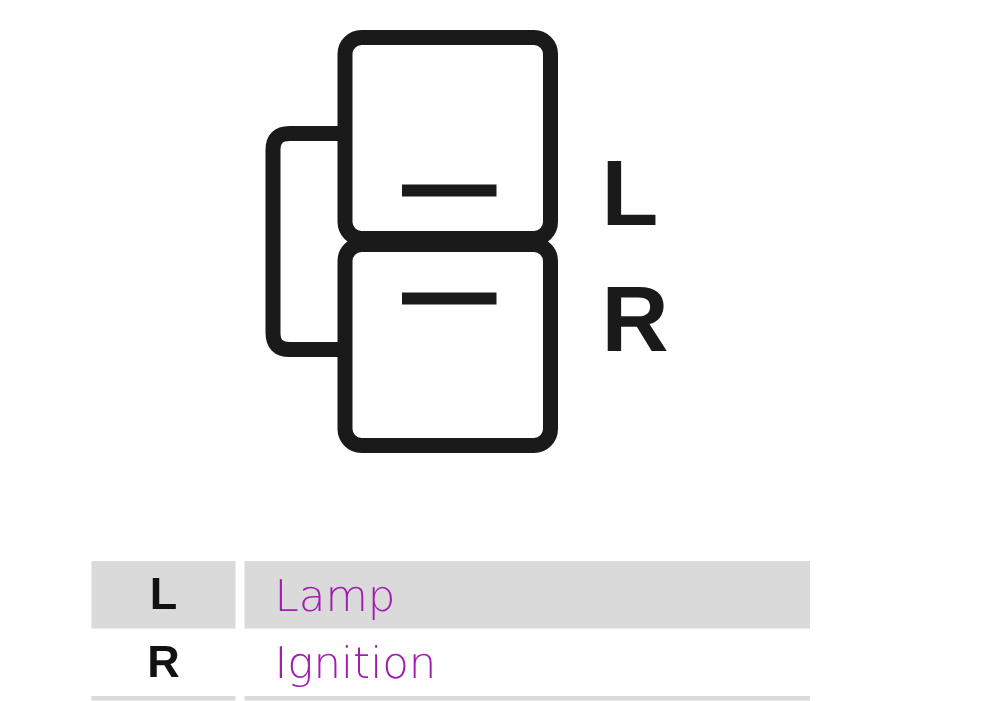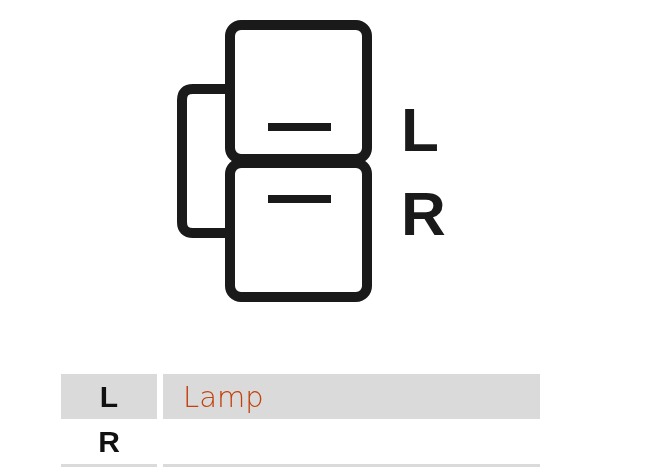--- a/index.html
+++ b/index.html
@@ -2,21 +2,21 @@
 <html><head>
 <meta charset="utf-8">
 <style>
   html, body { margin: 0; padding: 0; background: #ffffff; }
   body { width: 660px; height: 467px; position: relative; overflow: hidden; font-family: "DejaVu Sans", sans-serif; }
   #diagram { position: absolute; left: 0; top: 0; }
   .pin-label { position: absolute; font-family: "Liberation Sans", sans-serif; font-weight: bold; color: #1a1a1a; font-size: 62px; line-height: 1; }
   .tbl { position: absolute; left: 61px; top: 374px; }
   .row { position: absolute; left: 0; height: 45px; width: 479px; }
   .cell-key { position: absolute; left: 0; top: 0; width: 96px; height: 45px; text-align: center; font-family: "Liberation Sans", sans-serif; font-weight: bold; font-size: 30px; line-height: 46px; color: #111; }
-  .cell-val { position: absolute; left: 102px; top: 0; width: 377px; height: 45px; font-family: "DejaVu Sans", sans-serif; font-size: 29px; line-height: 46px; color: #c2410c; padding-left: 20px; box-sizing: border-box; font-weight: 300; }
+  .cell-val { position: absolute; left: 102px; top: 0; width: 377px; height: 45px; font-family: "DejaVu Sans", sans-serif; font-size: 29px; line-height: 46px; color: #a21caf; padding-left: 20px; box-sizing: border-box; font-weight: 300; }
   .shaded .cell-key, .shaded .cell-val { background: #dadada; }
 </style>
 </head>
 <body>
 
 <svg id="diagram" width="660" height="330" viewBox="0 0 660 330">
   <g fill="none" stroke="#1a1a1a" stroke-width="10">
     <path d="M231 89 H193 Q182 89 182 100 V222 Q182 233 193 233 H231"></path>
     <rect x="230" y="25" width="137" height="134" rx="11" ry="11"></rect>
     <rect x="230" y="163" width="137" height="134" rx="11" ry="11"></rect>
@@ -28,18 +28,19 @@
 <div class="pin-label" style="left:401px; top:99px;">L</div>
 <div class="pin-label" style="left:401px; top:183px;">R</div>
 
 <div class="tbl">
   <div class="row shaded" style="top:0;">
     <div class="cell-key">L</div>
     <div class="cell-val">Lamp</div>
   </div>
   <div class="row" style="top:45px;">
     <div class="cell-key">R</div>
+    <div class="cell-val">Ignition</div>
   </div>
   <div class="row shaded" style="top:90px;">
     <div class="cell-key"></div>
     <div class="cell-val"></div>
   </div>
 </div>
 
 </body></html>

